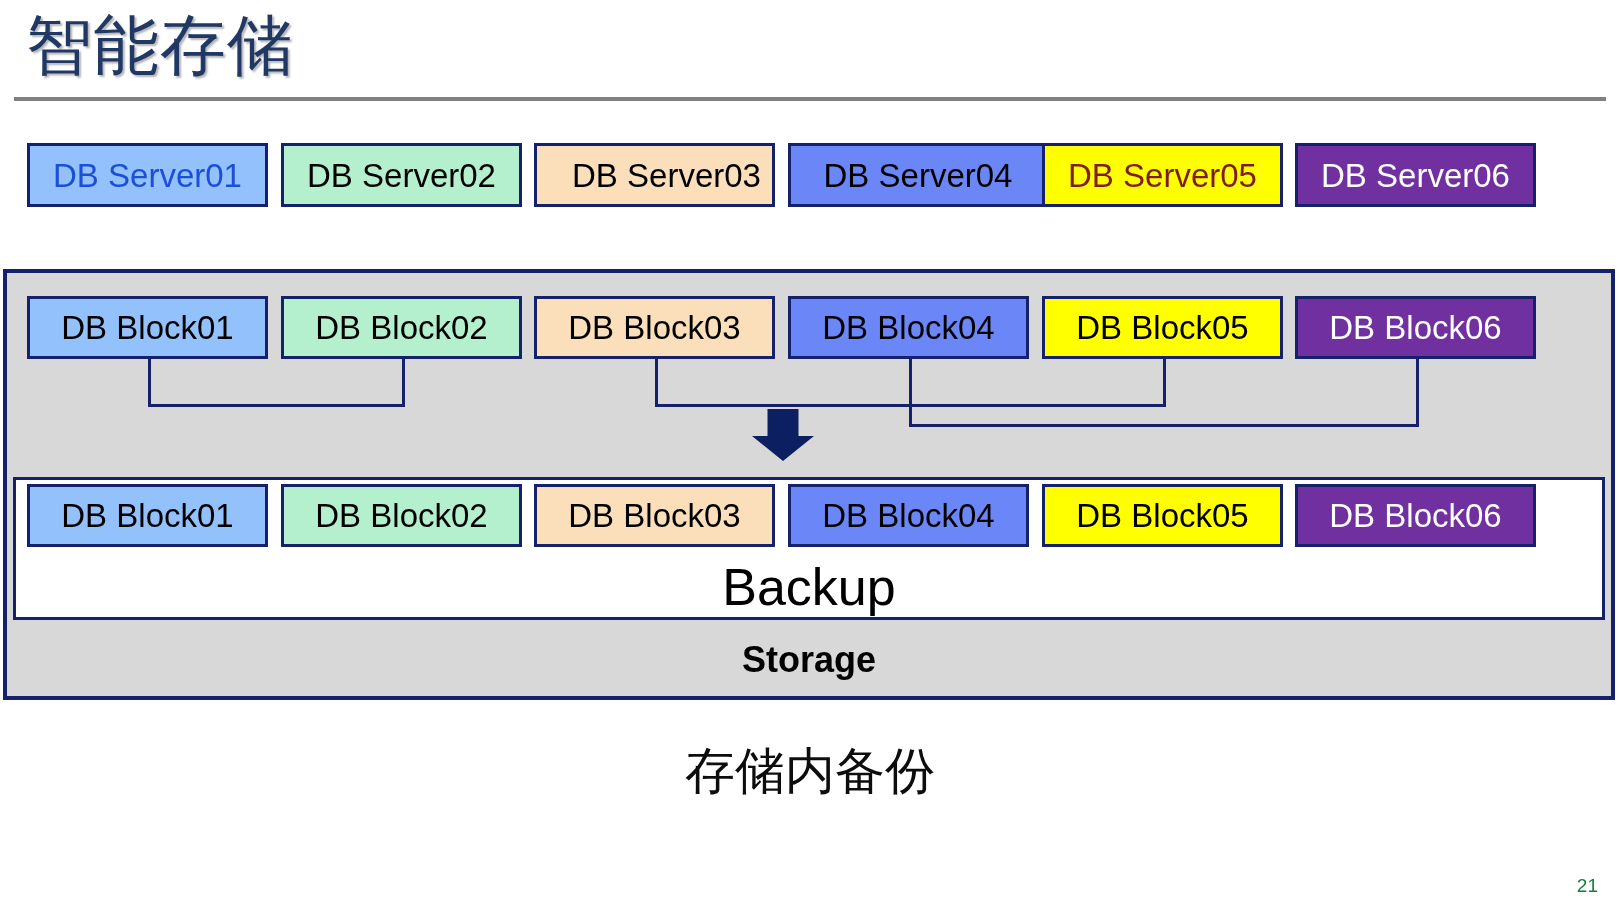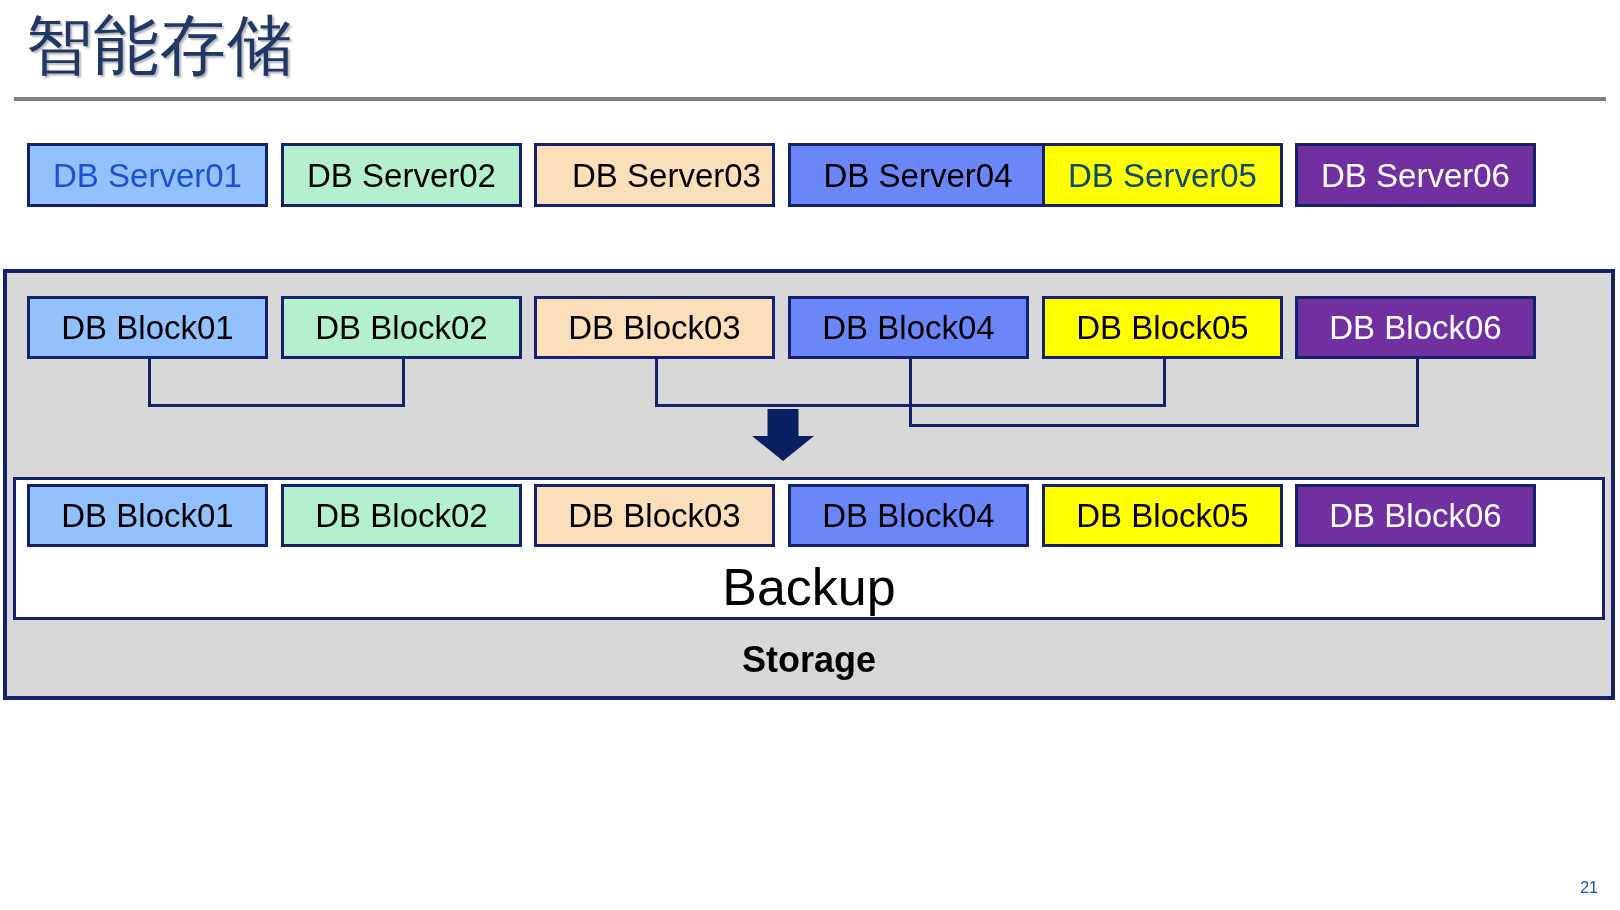--- a/index.html
+++ b/index.html
@@ -147,22 +147,22 @@
     line-height: 66px;
     color: #0d0d0d;
   }
   #caption div { white-space: nowrap; }
 
   
   #page-number {
     position: absolute;
     right: 22px;
     bottom: 13px;
-    font-size: 16px;
-    color: #1d4ed8;
+    font-size: 19px;
+    color: #15803d;
   }
 </style>
 </head>
 <body>
 
 <div id="slide-title">智能存储</div>
 <div id="title-rule"></div>
 
 <div id="server-row">
     <div class="node" style="left: 27px; width: 241px; background: rgb(146, 193, 251); color: #1d4ed8;">
@@ -170,21 +170,21 @@
     </div>
     <div class="node" style="left: 281px; width: 241px; background: rgb(181, 240, 206); color: #000000;">
       <span>DB Server02</span>
     </div>
     <div class="node" style="left: 534px; width: 241px; background: rgb(250, 223, 186); color: rgb(0, 0, 0); padding-left: 24px;">
       <span>DB Server03</span>
     </div>
     <div class="node" style="left: 788px; width: 260px; background: rgb(107, 135, 247); color: rgb(0, 0, 0);">
       <span>DB Server04</span>
     </div>
-    <div class="node" style="left: 1042px; width: 241px; background: rgb(255, 255, 0); color: #0c4a6e;">
+    <div class="node" style="left: 1042px; width: 241px; background: rgb(255, 255, 0); color: #7f1d1d;">
       <span>DB Server05</span>
     </div>
     <div class="node dark-label" style="left: 1295px; width: 241px; background: rgb(112, 48, 160); color: rgb(255, 255, 255);">
       <span>DB Server06</span>
     </div>
   </div>
 
 <div id="storage-container"></div>
 
 <div id="primary-row">
@@ -241,15 +241,16 @@
     </div>
     <div class="node dark-label" style="left: 1295px; width: 241px; background: rgb(112, 48, 160); color: rgb(255, 255, 255);">
       <span>DB Block06</span>
     </div>
   </div>
 <div id="backup-label">Backup</div>
 
 <div id="storage-label">Storage</div>
 
 <div id="caption">
+  <div>存储内备份</div>
 </div>
 
 <div id="page-number">21</div>
 
 </body></html>

